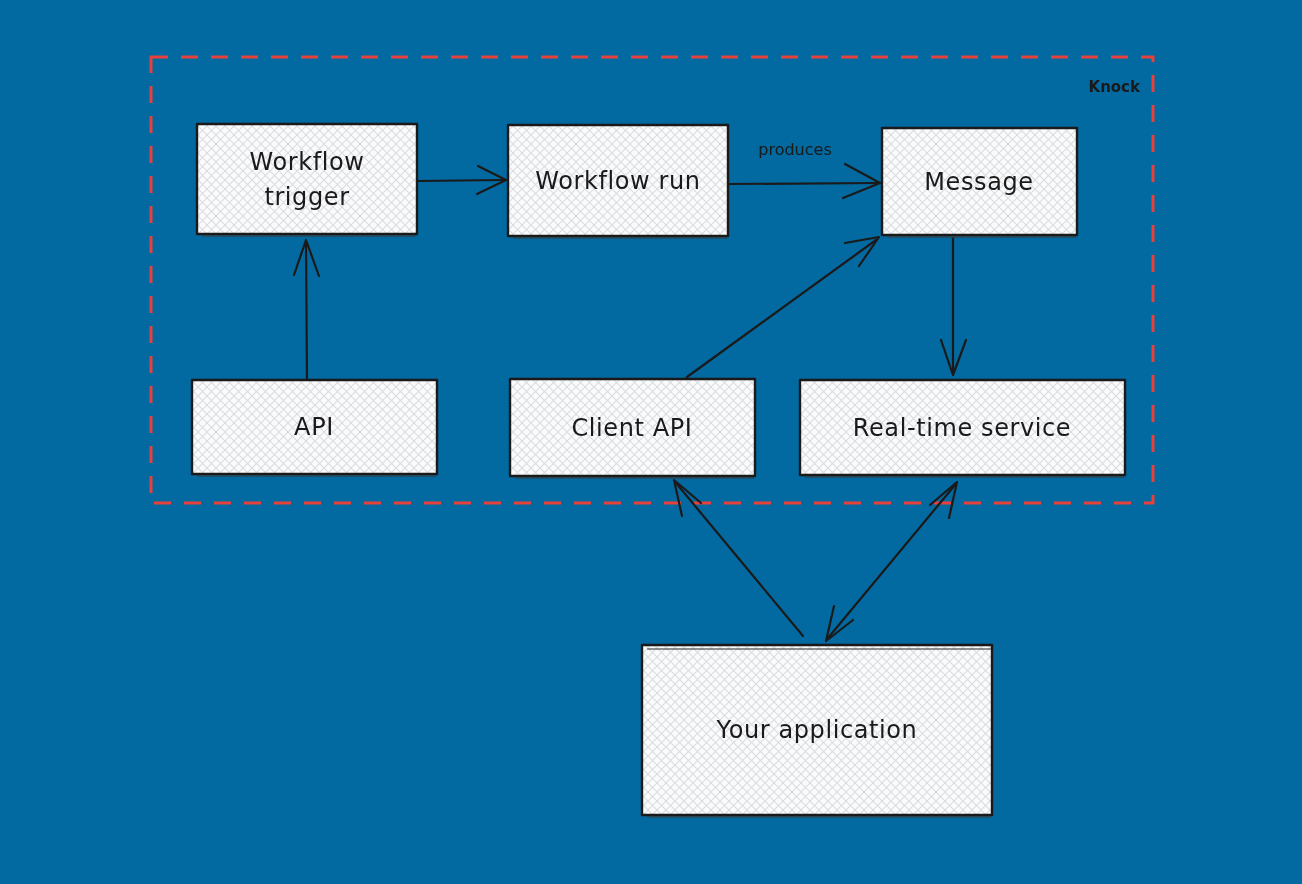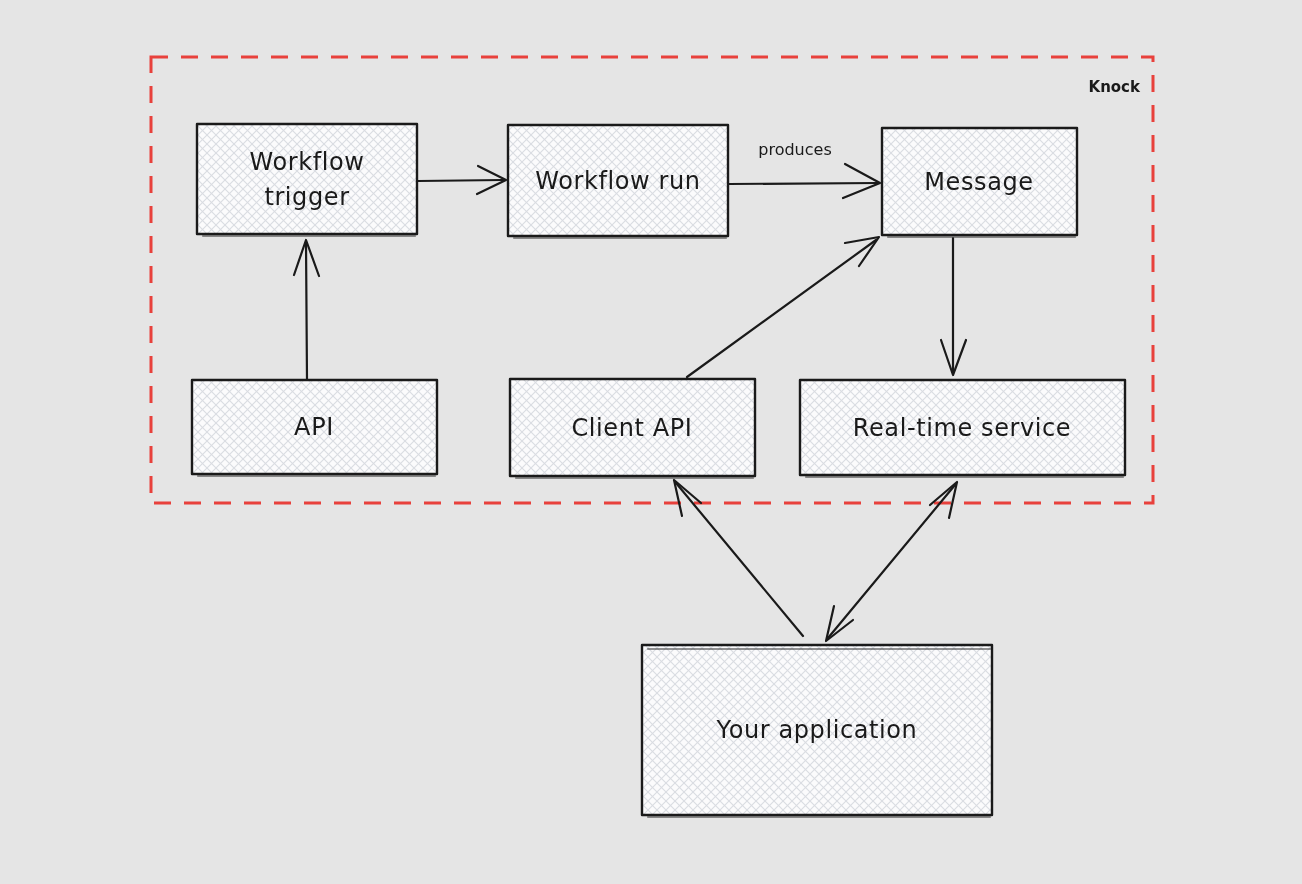--- a/index.html
+++ b/index.html
@@ -8,21 +8,21 @@
     padding: 0;
     background: #ffffff;
   }
   body {
     font-family: "DejaVu Sans", sans-serif;
   }
   #canvas {
     position: relative;
     width: 1302px;
     height: 884px;
-    background: #e5e5e5;
+    background: #0369a1;
     overflow: hidden;
     text-align: right;
   }
   #diagram-svg {
     position: absolute;
     left: 0;
     top: 0;
     width: 1302px;
     height: 884px;
   }

